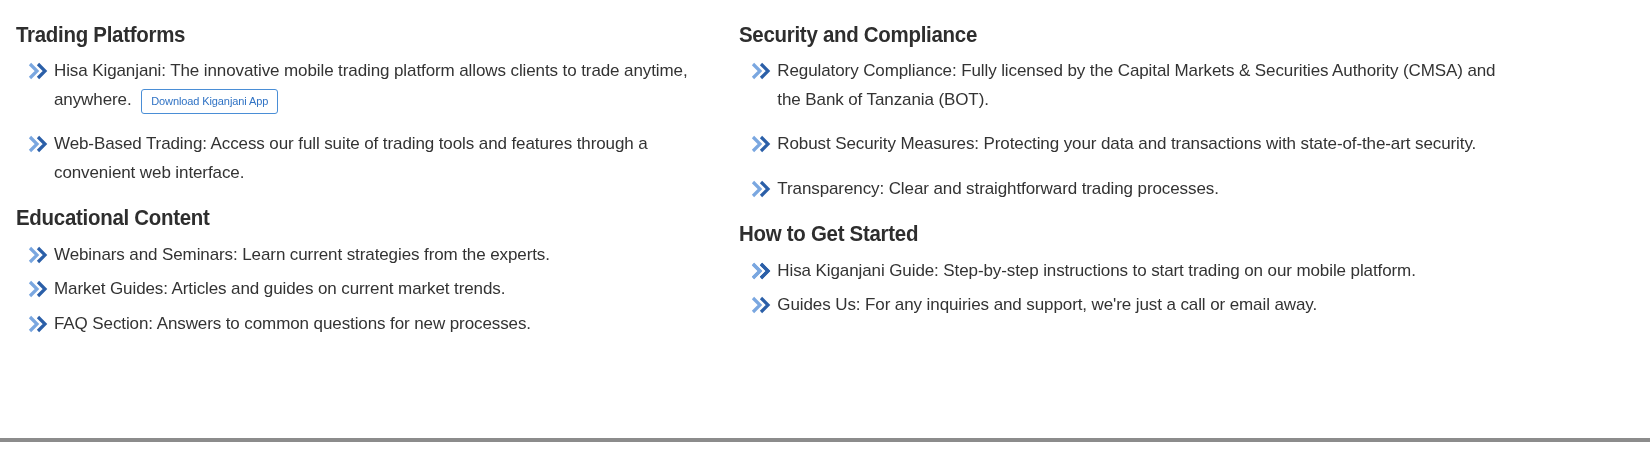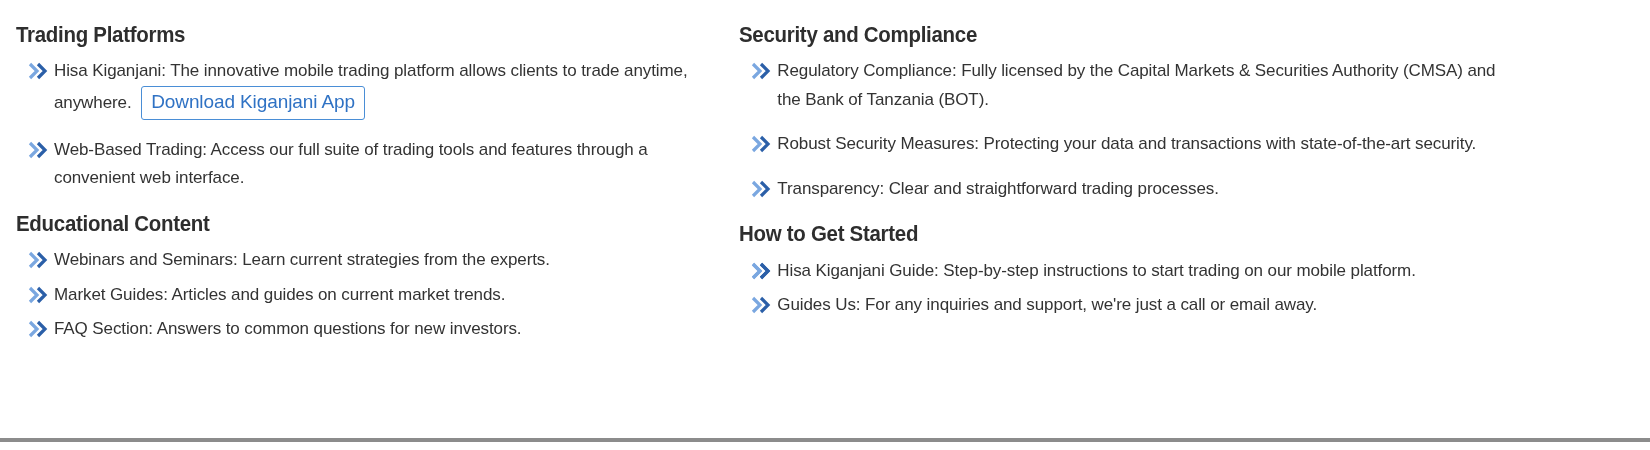--- a/index.html
+++ b/index.html
@@ -85,21 +85,21 @@
     left: 12px;
     top: 4px;
     width: 22px;
     height: 20px;
     display: block;
   }
 
   .btn-download {
     display: inline-block;
     font-family: "Liberation Sans", sans-serif;
-    font-size: 19px;
+    font-size: 11px;
     line-height: 1.1;
     color: #2f72c4;
     background: #ffffff;
     border: 1px solid #4a8ed6;
     border-radius: 3px;
     padding: 5px 9px 6px 9px;
     margin-left: 5px;
     vertical-align: baseline;
     cursor: pointer;
     white-space: nowrap;
@@ -171,21 +171,21 @@
           </span>
           <span>Market Guides: Articles and guides on current market trends.</span>
         </li>
         <li class="bullet-item tight">
           <span class="chev-icon">
             <svg width="22" height="20" viewBox="0 0 22 20" xmlns="http://www.w3.org/2000/svg">
               <path d="M2 3 L9 10 L2 17" fill="none" stroke="#7aa7e0" stroke-width="3.2" stroke-linecap="butt" stroke-linejoin="miter"></path>
               <path d="M10 3 L17 10 L10 17" fill="none" stroke="#2b5fa8" stroke-width="3.2" stroke-linecap="butt" stroke-linejoin="miter"></path>
             </svg>
           </span>
-          <span>FAQ Section: Answers to common questions for new investors.</span>
+          <span>FAQ Section: Answers to common questions for new processes.</span>
         </li>
       </ul>
 
     </div>
 
     <div class="col col-right">
 
       <h2 class="section-heading">Security and Compliance</h2>
 
       <ul class="bullet-list">

